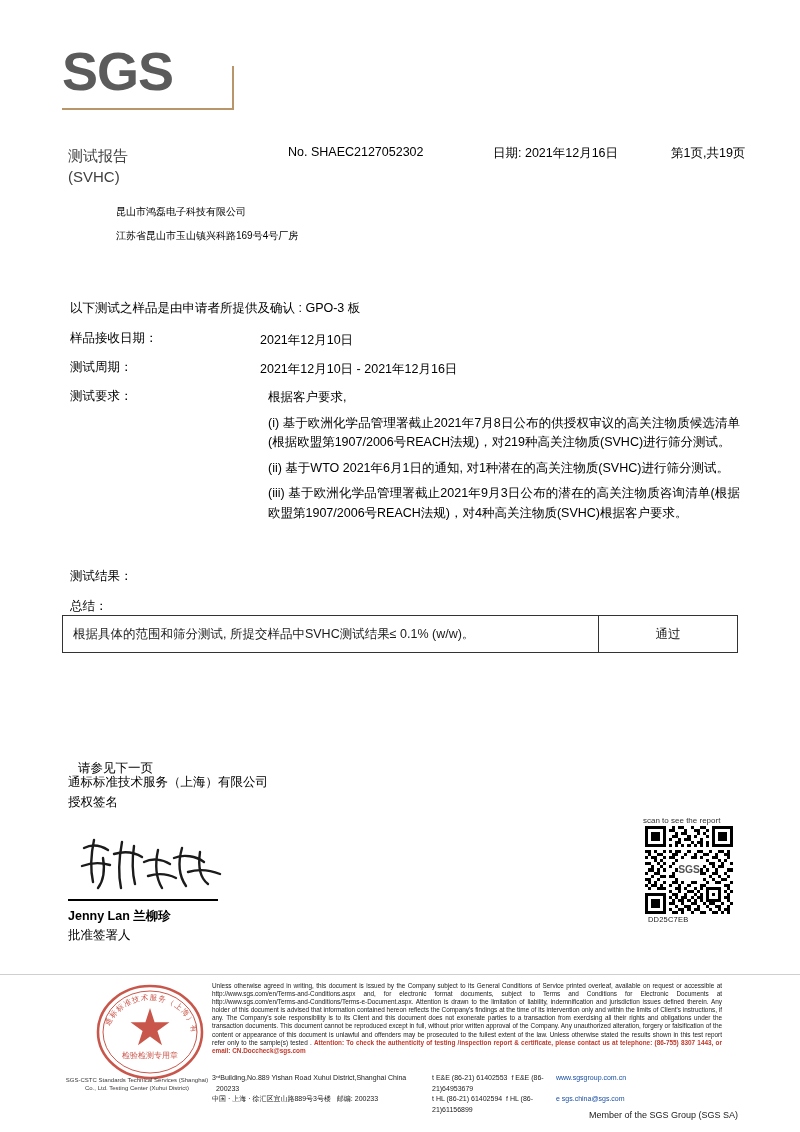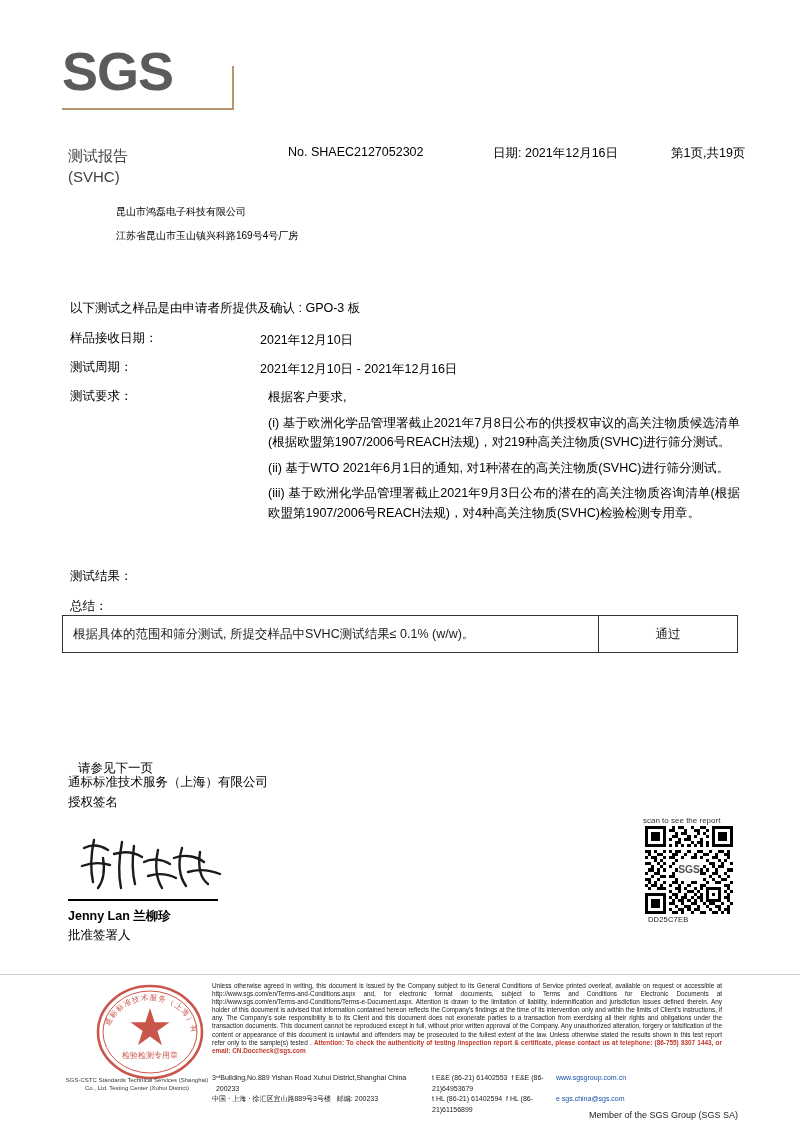--- a/index.html
+++ b/index.html
@@ -365,21 +365,21 @@
       <div class="dlabel">测试周期：</div>
       <div class="dvalue">2021年12月10日 - 2021年12月16日</div>
     </div>
 
     <div class="drow">
       <div class="dlabel">测试要求：</div>
       <div class="dvalue indent">
         <div class="req-para">根据客户要求,</div>
         <div class="req-para">(i) 基于欧洲化学品管理署截止2021年7月8日公布的供授权审议的高关注物质候选清单(根据欧盟第1907/2006号REACH法规)，对219种高关注物质(SVHC)进行筛分测试。</div>
         <div class="req-para">(ii) 基于WTO 2021年6月1日的通知, 对1种潜在的高关注物质(SVHC)进行筛分测试。</div>
-        <div class="req-para">(iii) 基于欧洲化学品管理署截止2021年9月3日公布的潜在的高关注物质咨询清单(根据欧盟第1907/2006号REACH法规)，对4种高关注物质(SVHC)检验检测专用章。</div>
+        <div class="req-para">(iii) 基于欧洲化学品管理署截止2021年9月3日公布的潜在的高关注物质咨询清单(根据欧盟第1907/2006号REACH法规)，对4种高关注物质(SVHC)根据客户要求。</div>
       </div>
     </div>
   </div>
 
   <div class="result-row">
     <div class="dlabel">测试结果：</div>
     <div class="dvalue indent">请参见下一页</div>
   </div>
 
   <div class="concl-label">总结：</div>

